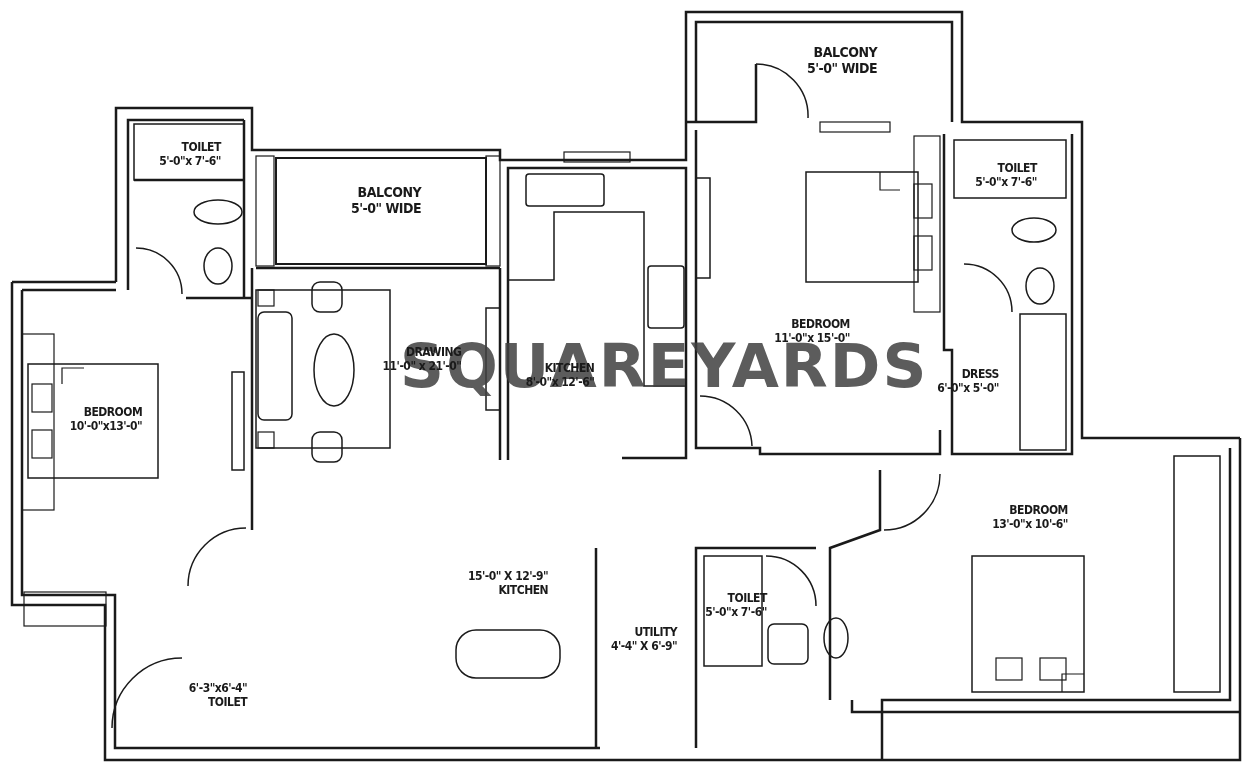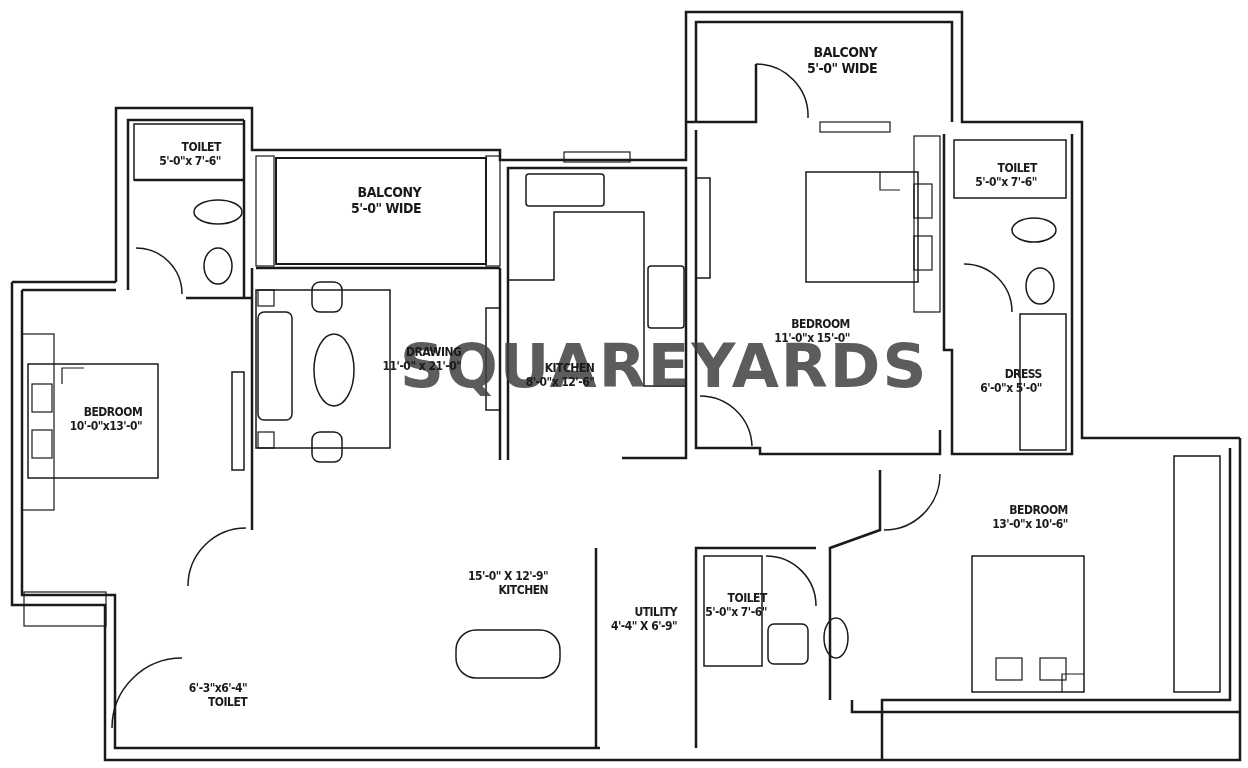--- a/index.html
+++ b/index.html
@@ -155,33 +155,33 @@
   <span class="d">11'-0" x 21'-0"</span>
 </div>
 <div class="lbl s11" style="left:560px;top:376px">
   <span class="n">KITCHEN</span>
   <span class="d">8'-0"x 12'-6"</span>
 </div>
 <div class="lbl s11" style="left:812px;top:332px">
   <span class="n">BEDROOM</span>
   <span class="d">11'-0"x 15'-0"</span>
 </div>
-<div class="lbl s11" style="left:1011px;top:382px">
+<div class="lbl s11" style="left:968px;top:382px">
   <span class="n">DRESS</span>
   <span class="d">6'-0"x 5'-0"</span>
 </div>
 <div class="lbl s11" style="left:1030px;top:518px">
   <span class="n">BEDROOM</span>
   <span class="d">13'-0"x 10'-6"</span>
 </div>
 <div class="lbl s11" style="left:508px;top:584px">
   <span class="d">15'-0" X 12'-9"</span>
   <span class="n">KITCHEN</span>
 </div>
-<div class="lbl s11" style="left:644px;top:620px">
+<div class="lbl s11" style="left:644px;top:640px">
   <span class="n">UTILITY</span>
   <span class="d">4'-4" X 6'-9"</span>
 </div>
 <div class="lbl s11" style="left:736px;top:606px">
   <span class="n">TOILET</span>
   <span class="d">5'-0"x 7'-6"</span>
 </div>
 <div class="lbl s11" style="left:218px;top:696px">
   <span class="d">6'-3"x6'-4"</span>
   <span class="n">TOILET</span>

